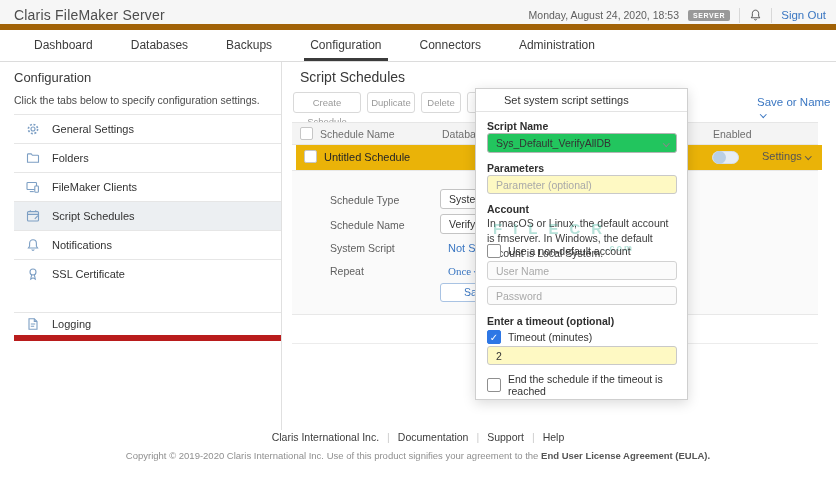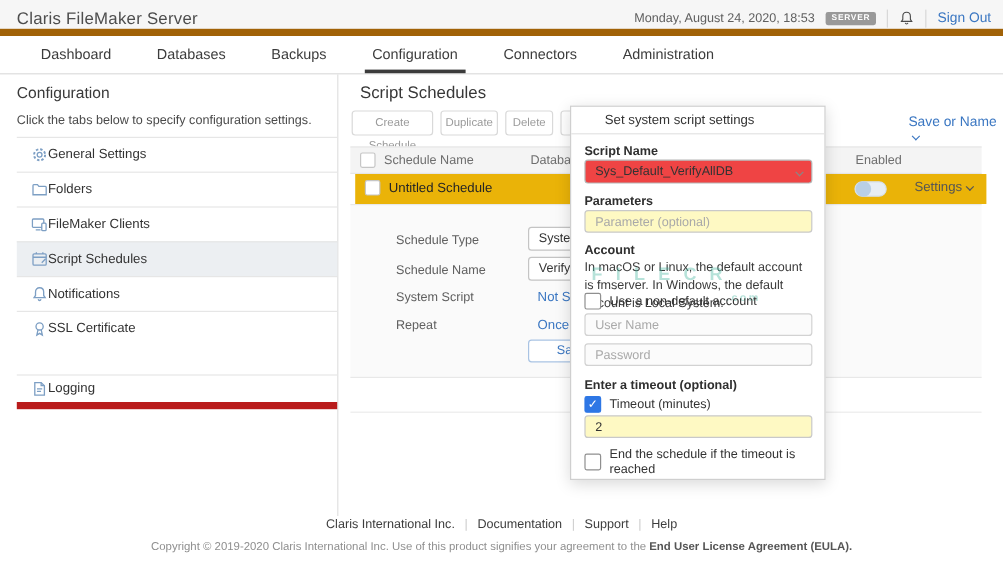--- a/index.html
+++ b/index.html
@@ -23,21 +23,21 @@
   .nav { position:absolute; left:0; top:30px; width:836px; height:32px; background:#fff;
          border-bottom:1px solid #dcdcdc; display:flex; padding-left:28px; }
   .tab { font-size:12px; color:#3c3c3c; line-height:31px; padding:0 6px; margin-right:26px; cursor:pointer; }
   .tab.active { border-bottom:3px solid #3b3b3b; }
 
   
   .side-divider { position:absolute; left:281px; top:62px; width:1px; height:368px; background:#e0e0e0; }
   .side-title { position:absolute; left:14px; top:70px; font-size:13px; color:#3a3a3a; }
   .side-sub { position:absolute; left:14px; top:94px; font-size:10.5px; color:#4a4a4a; }
   .side-list { position:absolute; left:14px; top:114px; width:267px; }
-  .side-item { height:29px; display:flex; align-items:center; padding-left:12px;
+  .side-item { height:29px; display:flex; align-items:center; gap:12px; padding-left:12px;
                border-top:1px solid #e6e6e6; cursor:pointer; }
   .side-item:last-child { border-bottom:6px solid #b91c1c;margin-top:24px; }
   .side-item.selected { background:#eceff2; }
   .side-item .lbl { font-size:11px; color:#333; }
   .sicon { width:14px; height:14px; flex:0 0 14px; }
   .sicon svg { display:block; }
 
   
   .main-title { position:absolute; left:300px; top:69px; font-size:14px; color:#383838; }
   .toolbar-btn { position:absolute; top:92px; height:21px; background:#fff; border:1px solid #d9d9d9;
@@ -78,21 +78,21 @@
           border-bottom:1.2px solid currentColor; transform:rotate(45deg); margin-left:4px;
           vertical-align:2px; }
 
   
   .modal { position:absolute; left:475px; top:88px; width:213px; height:312px; background:#fff;
            border:1px solid #cfcfcf; box-shadow:0 3px 12px rgba(0,0,0,.15); z-index:10; }
   .modal-title { position:absolute; left:0; top:0; width:100%; height:23px; border-bottom:1px solid #e3e3e3;
                  font-size:11px; color:#333; line-height:22px; padding-left:28px; font-weight:500; }
   .mlabel { position:absolute; left:11px; font-size:10.5px; font-weight:bold; color:#2f2f2f; }
   .mselect { position:absolute; left:11px; width:190px; height:20px; border:1px solid #b5b5b5;
-             border-radius:3px; background:#ef4444; font-size:10.5px; color:#333; line-height:18px;
+             border-radius:3px; background:#22c55e; font-size:10.5px; color:#333; line-height:18px;
              padding:0 16px 0 8px; cursor:pointer; }
   .mselect .chev { position:absolute; right:8px; top:7px; color:#888; }
   .minput { position:absolute; left:11px; width:190px; height:19px; border:1px solid #c9c9c9;
             border-radius:3px; background:#fef9c3; font-size:10.5px; color:#333; padding:0 8px;
             font-family:"Liberation Sans", sans-serif; outline:none; }
   .minput::placeholder { color:#a9a9a9; }
   .minput.dim { background:#fbfbfb; border-color:#d2d2d2; }
   .mpara { position:absolute; left:11px; width:192px; font-size:10.5px; color:#3b3b3b; line-height:1.45; }
   .cbrow { position:absolute; left:11px; display:flex; align-items:center; gap:7px; cursor:pointer; }
   .cb { width:14px; height:14px; border:1px solid #8f8f8f; border-radius:2px; background:#fff; flex:0 0 14px; }
@@ -253,21 +253,21 @@
     </div>
     <span class="flabel" style="top:48px;">Schedule Name</span>
     <div class="fselect" style="top:43px;">
       <span>Verify Al</span>
     </div>
     <span class="flabel" style="top:71px;">System Script</span>
     <span class="flink" style="top:71px;">
       <span>Not Set</span><span class="chev"></span>
     </span>
     <span class="flabel" style="top:94px;">Repeat</span>
-    <span class="flink" style="top:94px;">
+    <span class="flink" style="top:94px;font-family:Liberation Serif, serif;">
       <span>Once</span><span class="chev"></span>
     </span>
     <div class="fsave">Save</div>
   </div>
   <div class="bottom-line"></div>
 
   <div class="modal">
     <div class="modal-title">Set system script settings</div>
 
     <span class="mlabel" style="top:31px;">Script Name</span>

